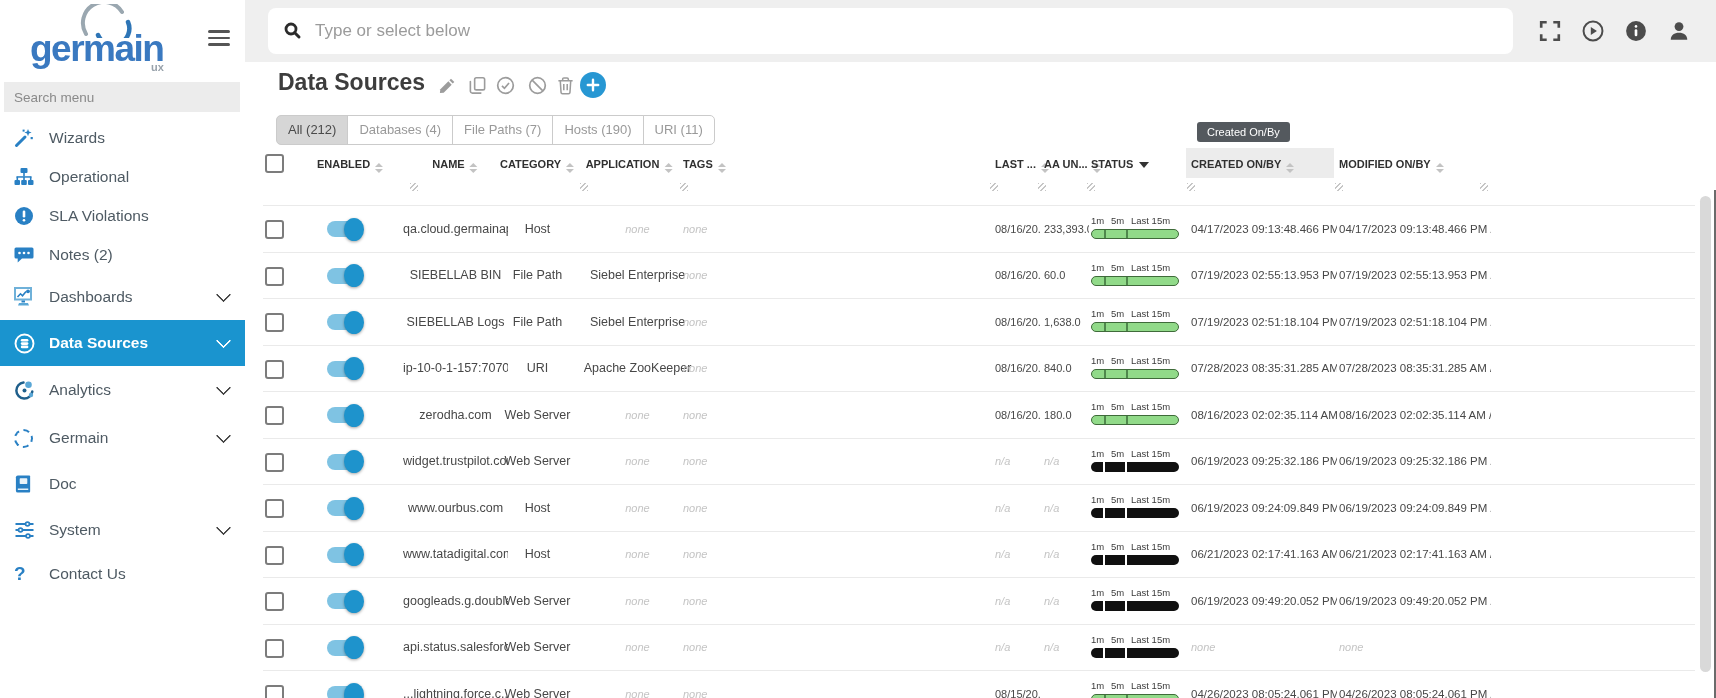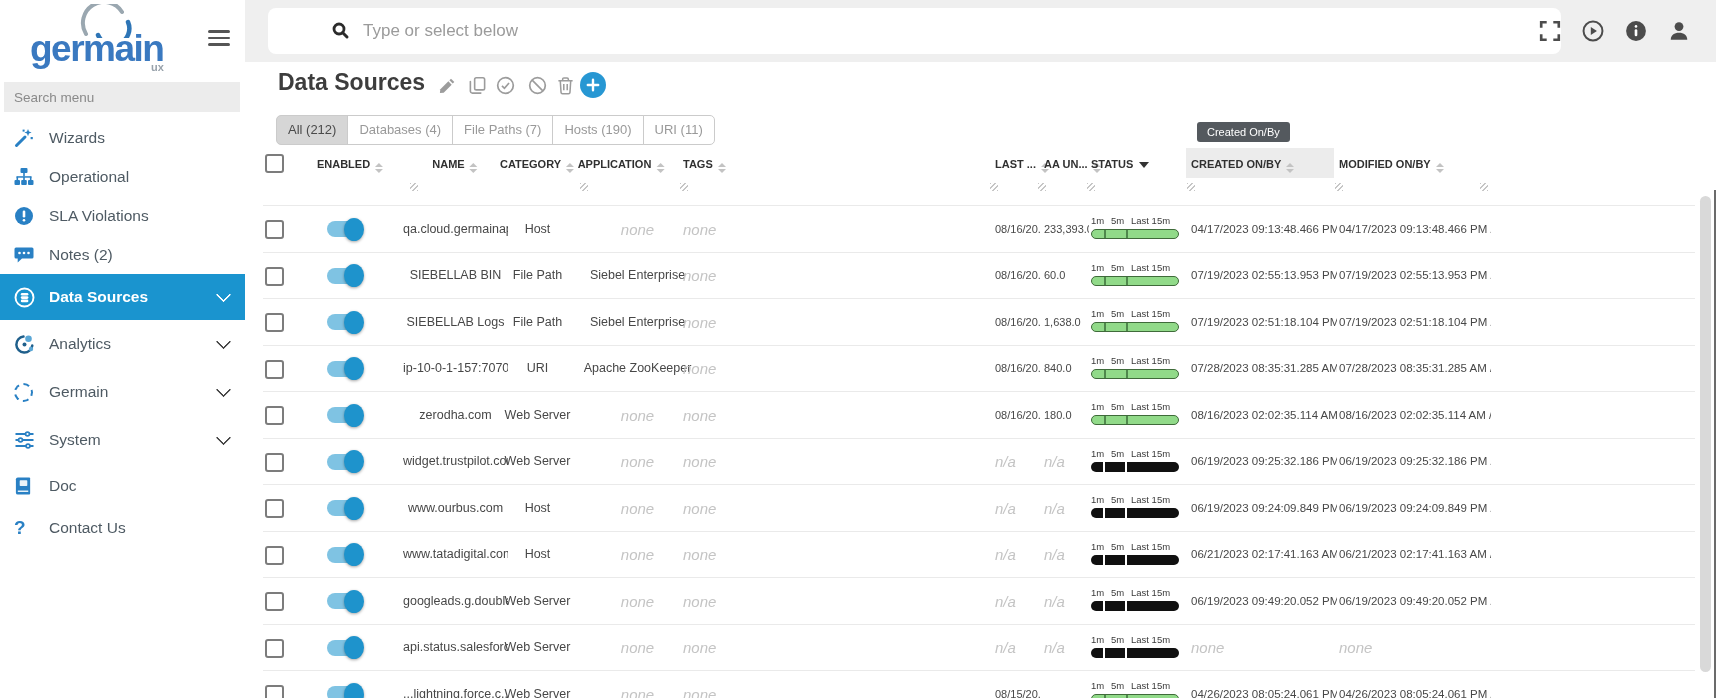--- a/index.html
+++ b/index.html
@@ -25,21 +25,21 @@
   .s-label{margin-left:9px;white-space:nowrap;}
   .s-item.sel{background:#1a94cf;color:#fff;font-weight:bold;}
   .chev{position:absolute;right:16px;top:50%;width:9px;height:9px;border-right:2.6px solid #444;
         border-bottom:2.6px solid #444;transform:translateY(-70%) rotate(45deg);border-radius:1px;}
   .sel .chev{border-color:#fff;}
   .dash-circle{width:15px;height:15px;border:2.5px dashed #2980c4;border-radius:50%;display:inline-block;}
   .q-mark{font-size:19px;font-weight:bold;color:#2980c4;}
   
   .topbar{position:absolute;left:245px;top:0;width:1471px;height:62px;background:#efefef;}
   .search-box{position:absolute;left:23px;top:8px;width:1245px;height:46px;background:#fff;
-              border-radius:8px;display:flex;align-items:center;padding-left:48px;}
+              border-radius:8px;display:flex;align-items:center;}
   .search-box svg{margin-left:15px;flex:none;}
   .search-input{flex:1;border:none;outline:none;font-size:17px;color:#444;margin-left:10px;
                 font-family:"Liberation Sans",sans-serif;background:transparent;}
   .search-input::placeholder{color:#9b9b9b;}
   .tb-icons{position:absolute;right:26px;top:0;height:62px;display:flex;align-items:center;gap:21px;}
   .tb-ic{width:22px;height:22px;cursor:pointer;}
   
   .main{position:absolute;left:245px;top:62px;width:1471px;height:636px;background:#fff;}
   .page-title{position:absolute;left:33px;top:7px;font-size:23px;font-weight:600;color:#3d3d3d;}
   .t-ic{position:absolute;top:14px;width:19px;height:19px;cursor:pointer;}
@@ -83,21 +83,21 @@
   .toggle::after{content:"";position:absolute;right:-3px;top:-3.5px;width:20px;height:23px;
           border-radius:50%;background:#1e93cc;box-shadow:0 1px 3px rgba(0,0,0,.35);}
   .c-name{left:140px;width:105px;text-align:center;}
   .c-cat{left:232px;width:85px;text-align:center;}
   .c-app{left:312px;width:125px;text-align:center;}
   .c-tags{left:420px;width:110px;text-align:left;}
   .c-last{left:732px;width:46px;font-size:11px;}
   .c-aa{left:781px;width:45px;font-size:11px;}
   .c-created{left:928px;width:146px;font-size:11.5px;}
   .c-modified{left:1076px;width:152px;font-size:11.5px;}
-  .muted{font-style:italic;color:#c4c4c4;font-size:15px;}
+  .muted{font-style:italic;color:#c4c4c4;font-size:11px;}
   
   .statusw{position:absolute;left:828px;top:9px;width:90px;}
   .slabels{position:relative;height:13px;font-size:9.5px;color:#3a3a3a;}
   .slabels span{position:absolute;top:0;}
   .sl1{left:0;}.sl2{left:20px;}.sl3{left:40px;}
   .bar{position:relative;height:10px;width:88px;border-radius:5px;box-sizing:border-box;margin-top:1px;}
   .bar.green{background:#91da89;border:1px solid #3f6b3a;}
   .bar.black{background:#101010;}
   .bar i{position:absolute;top:0;bottom:0;width:1.5px;}
   .bar i.d1{left:12px;}.bar i.d2{left:34px;}
@@ -174,20 +174,33 @@
           <svg width="20" height="20" viewBox="0 0 20 20">
               <path d="M2 2.5h16A1.5 1.5 0 0 1 19.5 4v8a1.5 1.5 0 0 1-1.5 1.5H8l-4.3 4v-4H2A1.5 1.5 0 0 1 .5 12V4A1.5 1.5 0 0 1 2 2.5z" fill="#2980c4"></path>
               <circle cx="5.5" cy="8" r="1.3" fill="#fff"></circle>
               <circle cx="10" cy="8" r="1.3" fill="#fff"></circle>
               <circle cx="14.5" cy="8" r="1.3" fill="#fff"></circle>
             </svg>
         </span>
         <span class="s-label">Notes (2)</span>
       </div>
 
+      <div class="s-item" style="height:46px">
+        <span class="s-ico">
+          <svg width="21" height="20" viewBox="0 0 21 20">
+              <rect x="1" y="1" width="16" height="11.5" fill="#fff" stroke="#6fb1d9" stroke-width="2"></rect>
+              <path d="M3.5 10l3-3.2 2 2L12 4.5" fill="none" stroke="#2980c4" stroke-width="1.6"></path>
+              <circle cx="14" cy="4.3" r="1.9" fill="#2980c4"></circle>
+              <path d="M7.5 13.5h3.5v2H7.5z" fill="#2980c4"></path>
+              <path d="M5 16h9l1 2.6H4z" fill="#5aa7d6"></path>
+            </svg>
+        </span>
+        <span class="s-label">Dashboards</span>
+        <span class="chev"></span>
+      </div>
 
       <div class="s-item sel" style="height:46px">
         <span class="s-ico">
           <svg width="21" height="21" viewBox="0 0 21 21">
               <circle cx="10.5" cy="10.5" r="9" fill="none" stroke="#fff" stroke-width="1.9"></circle>
               <rect x="6.8" y="6" width="7.6" height="2.6" rx="1.3" fill="#fff"></rect>
               <rect x="6.8" y="9.3" width="7.6" height="2.6" rx="1.3" fill="#fff"></rect>
               <rect x="6.8" y="12.6" width="7.6" height="2.6" rx="1.3" fill="#fff"></rect>
             </svg>
         </span>
@@ -208,20 +221,31 @@
         <span class="chev"></span>
       </div>
 
 
       <div class="s-item" style="height:48px">
         <span class="s-ico">
             <span class="dash-circle"></span>
           </span>
         <span class="s-label">Germain</span>
         <span class="chev"></span>
+      </div>
+
+      <div class="s-item" style="height:44px">
+        <span class="s-ico">
+          <svg width="19" height="20" viewBox="0 0 20 20">
+              <path d="M4 1h12a1 1 0 0 1 1 1v16a1 1 0 0 1-1 1H4a2 2 0 0 1-2-2V3a2 2 0 0 1 2-2z" fill="#2980c4"></path>
+              <path d="M4 15.5h11" stroke="#fff" stroke-width="1.4"></path>
+              <rect x="6" y="4" width="8" height="6" rx="0.8" fill="#fff" opacity="0.9"></rect>
+            </svg>
+        </span>
+        <span class="s-label">Doc</span>
       </div>
 
       <div class="s-item" style="height:48px">
         <span class="s-ico">
           <svg width="21" height="20" viewBox="0 0 20 20">
               <g stroke="#2980c4" stroke-width="2.2">
                 <path d="M1 4h18M1 10h18M1 16h18"></path>
               </g>
               <g fill="#2980c4">
                 <circle cx="13" cy="4" r="2.8"></circle>
@@ -230,31 +254,20 @@
               </g>
               <g fill="#fff">
                 <circle cx="13" cy="4" r="1.1"></circle>
                 <circle cx="6" cy="10" r="1.1"></circle>
                 <circle cx="13.5" cy="16" r="1.1"></circle>
               </g>
             </svg>
         </span>
         <span class="s-label">System</span>
         <span class="chev"></span>
-      </div>
-
-      <div class="s-item" style="height:44px">
-        <span class="s-ico">
-          <svg width="19" height="20" viewBox="0 0 20 20">
-              <path d="M4 1h12a1 1 0 0 1 1 1v16a1 1 0 0 1-1 1H4a2 2 0 0 1-2-2V3a2 2 0 0 1 2-2z" fill="#2980c4"></path>
-              <path d="M4 15.5h11" stroke="#fff" stroke-width="1.4"></path>
-              <rect x="6" y="4" width="8" height="6" rx="0.8" fill="#fff" opacity="0.9"></rect>
-            </svg>
-        </span>
-        <span class="s-label">Doc</span>
       </div>
 
       <div class="s-item" style="height:40px">
         <span class="s-ico">
             <span class="q-mark">?</span>
           </span>
         <span class="s-label">Contact Us</span>
       </div>
 
     </div>
@@ -337,21 +350,21 @@
             <i class="dn"></i>
           </span></div>
       <div class="h cc" style="left:192px"><span>NAME</span><span class="sort">
             <i class="up"></i>
             <i class="dn"></i>
           </span></div>
       <div class="h cc" style="left:274px"><span>CATEGORY</span><span class="sort">
             <i class="up"></i>
             <i class="dn"></i>
           </span></div>
-      <div class="h cc" style="left:358px"><span>APPLICATION</span><span class="sort">
+      <div class="h cc" style="left:366px"><span>APPLICATION</span><span class="sort">
             <i class="up"></i>
             <i class="dn"></i>
           </span></div>
       <div class="h" style="left:420px"><span>TAGS</span><span class="sort">
             <i class="up"></i>
             <i class="dn"></i>
           </span></div>
       <div class="h" style="left:732px"><span>LAST ...</span><span class="sort">
             <i class="up"></i>
             <i class="dn"></i>

